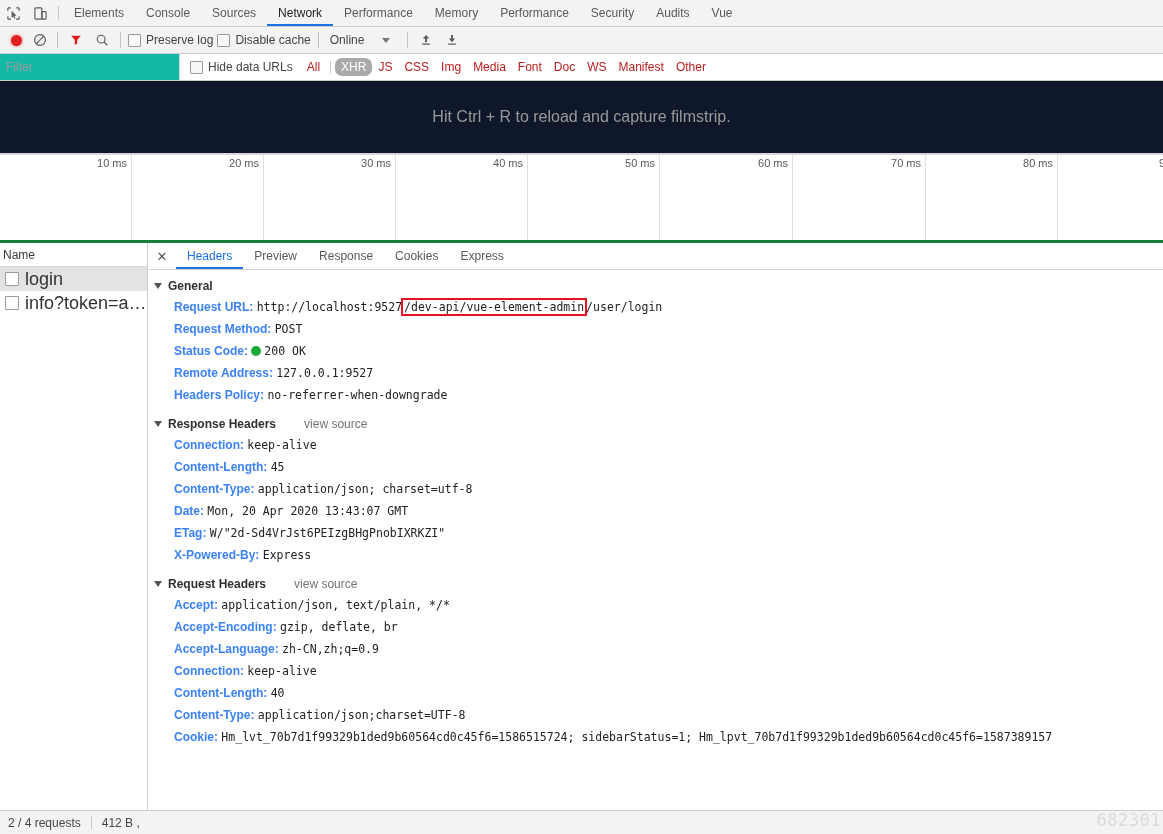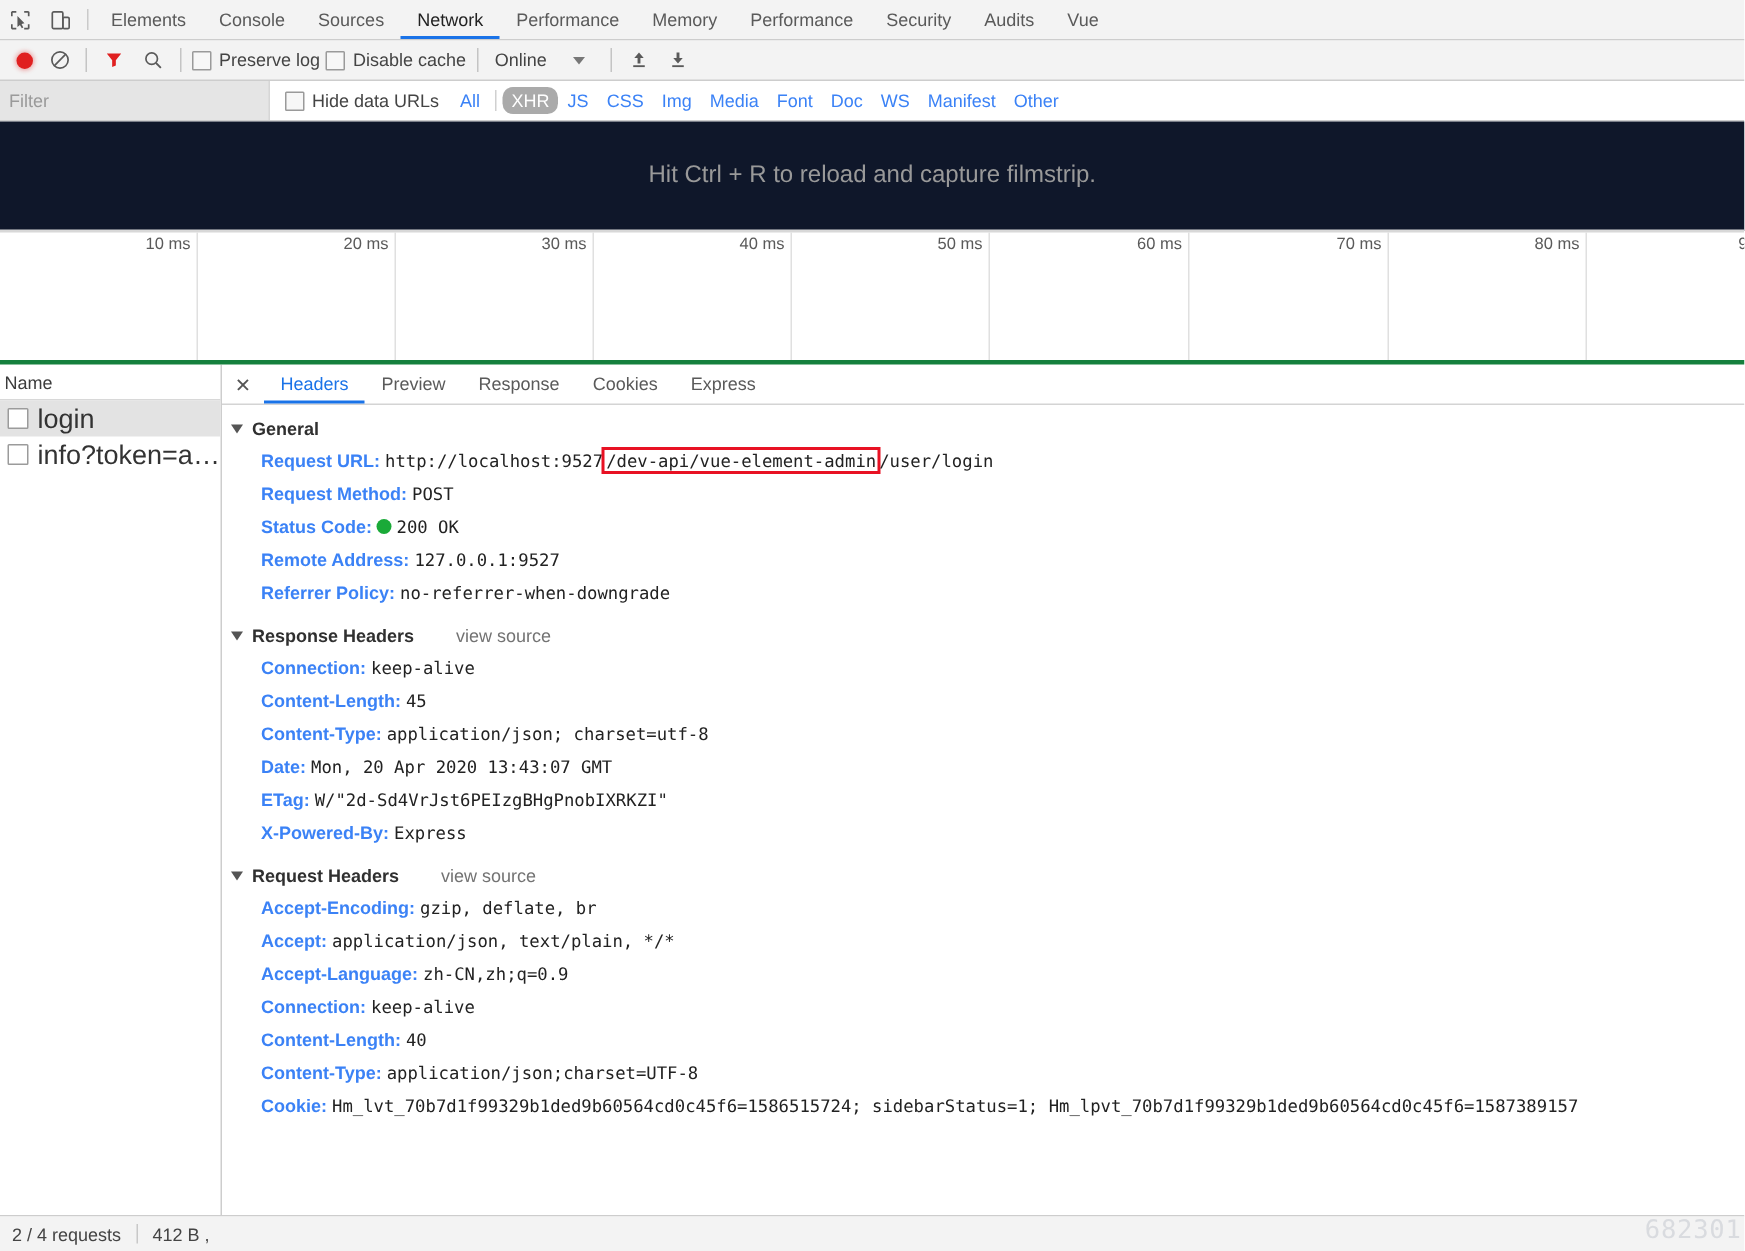--- a/index.html
+++ b/index.html
@@ -133,36 +133,36 @@
   .filter-input {
     width: 180px;
     height: 100%;
     border: none;
     border-right: 1px solid #d6d6d6;
     outline: none;
     padding: 0 6px;
     font-family: "Liberation Sans", sans-serif;
     font-size: 12px;
     color: #333;
-    background: #e5e5e5;
+    background: #14b8a6;
     box-sizing: border-box;
   }
   .filter-input::placeholder { color: #9a9a9a; }
   .hide-data {
     display: flex; align-items: center; gap: 5px;
     margin-left: 10px;
     font-size: 12px; color: #444; cursor: pointer;
     white-space: nowrap;
   }
   .type-chips {
     display: flex; align-items: center; gap: 0; margin-left: 8px;
   }
   .chip {
     font-size: 12px;
-    color: #3b82f6;
+    color: #b91c1c;
     padding: 2px 6px;
     border-radius: 7px;
     cursor: pointer;
     white-space: nowrap;
   }
   .chip.active {
     background: #aaaaaa;
     color: #ffffff;
   }
   .chip-sep { width:1px; height:14px; background:#d0d0d0; margin:0 4px; }
@@ -596,21 +596,21 @@
         </div>
         <div class="hdr-row">
           <span class="hdr-key">Status Code:</span>
           <span class="status-dot"></span><span class="hdr-val">200 OK</span>
         </div>
         <div class="hdr-row">
           <span class="hdr-key">Remote Address:</span>
           <span class="hdr-val">127.0.0.1:9527</span>
         </div>
         <div class="hdr-row">
-          <span class="hdr-key">Referrer Policy:</span>
+          <span class="hdr-key">Headers Policy:</span>
           <span class="hdr-val">no-referrer-when-downgrade</span>
         </div>
 
         <div class="sec-title" style="margin-top:8px">
           <span class="tri"></span>
           <span>Response Headers</span>
           <span class="view-source">view source</span>
         </div>
         <div class="hdr-row">
           <span class="hdr-key">Connection:</span>
@@ -636,26 +636,26 @@
           <span class="hdr-key">X-Powered-By:</span>
           <span class="hdr-val">Express</span>
         </div>
 
         <div class="sec-title" style="margin-top:8px">
           <span class="tri"></span>
           <span>Request Headers</span>
           <span class="view-source">view source</span>
         </div>
         <div class="hdr-row">
+          <span class="hdr-key">Accept:</span>
+          <span class="hdr-val">application/json, text/plain, */*</span>
+        </div>
+        <div class="hdr-row">
           <span class="hdr-key">Accept-Encoding:</span>
           <span class="hdr-val">gzip, deflate, br</span>
-        </div>
-        <div class="hdr-row">
-          <span class="hdr-key">Accept:</span>
-          <span class="hdr-val">application/json, text/plain, */*</span>
         </div>
         <div class="hdr-row">
           <span class="hdr-key">Accept-Language:</span>
           <span class="hdr-val">zh-CN,zh;q=0.9</span>
         </div>
         <div class="hdr-row">
           <span class="hdr-key">Connection:</span>
           <span class="hdr-val">keep-alive</span>
         </div>
         <div class="hdr-row">

